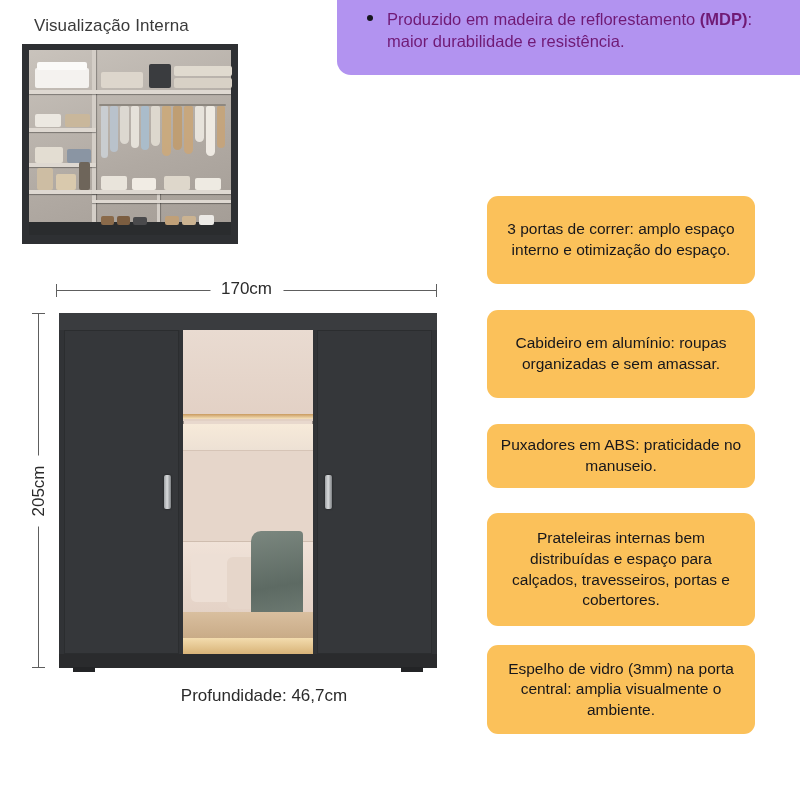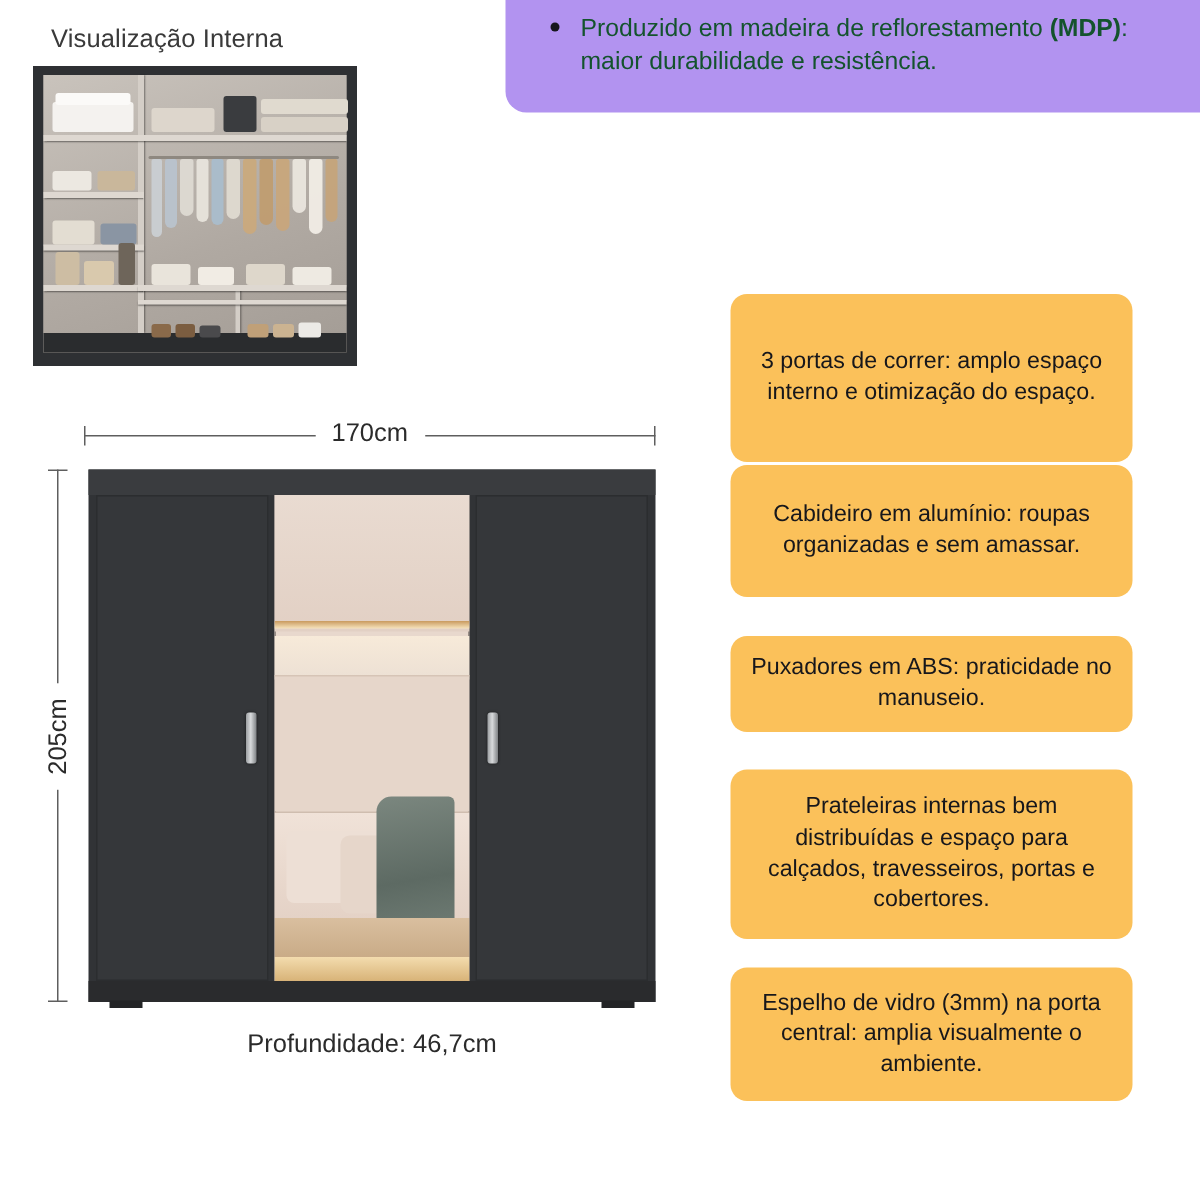--- a/index.html
+++ b/index.html
@@ -39,21 +39,21 @@
   
   .purple-card {
     position:absolute; left:337px; top:-18px; width:480px;
     padding:26px 22px 22px 26px;
     background:#b293f0;
     border-radius:14px;
   }
   .purple-card ul { list-style:none; }
   .purple-card li {
     position:relative; padding-left:24px;
-    font-size:16.5px; line-height:1.36; color:#14532d;
+    font-size:16.5px; line-height:1.36; color:#701a75;
   }
   .purple-card li + li { margin-top:18px; }
   .purple-card li::before {
     content:""; position:absolute; left:4px; top:7px;
     width:6px; height:6px; border-radius:50%; background:#16161c;
   }
   .purple-card b { font-weight:bold; }
 
   
   .feature-card {
@@ -121,21 +121,21 @@
   .mr-pillow2 { position:absolute; left:34%; top:70%; width:34%; height:16%; background:#e6d6ca; border-radius:6px; }
   .mr-throw {
     position:absolute; left:52%; top:62%; width:40%; height:28%;
     background:linear-gradient(170deg,#7b877f,#5d6a63 60%,#707d75);
     border-radius:10px 4px 3px 6px;
   }
   .mr-floor { top:87%; height:8%; background:linear-gradient(180deg,#d9bf9f,#c9ab87); }
   .mr-led-bot { bottom:0; height:5%; background:linear-gradient(180deg,#f3dcae,#d8b378); }
 
   .depth-label {
-    position:absolute; left:59px; top:686px; width:378px;
+    position:absolute; left:75px; top:686px; width:378px;
     text-align:center; font-size:17px; color:#2b2b2b;
   }
 
   .disclaimer {
     position:absolute; left:0; right:0; top:772px;
     text-align:center; font-size:12.5px; color:#2b2b2b;
   }
 </style>
 </head>
 <body>
@@ -201,21 +201,21 @@
       <div class="iv-item" style="left:170px; top:165px; width:15px; height:10px; background:#eceae6;"></div>
     </div>
   </div>
 
   <div class="purple-card">
     <ul>
       <li><span>Produzido em madeira de reflorestamento </span><b>(MDP)</b><span>: maior durabilidade e resistência.</span></li>
     </ul>
   </div>
 
-  <div class="feature-card" style="top:196px; height:112px;">
+  <div class="feature-card" style="top:196px; height:88px;">
     <span>3 portas de correr: amplo espaço interno e otimização do espaço.</span>
   </div>
   <div class="feature-card" style="top:310px; height:88px;">
     <span>Cabideiro em alumínio: roupas organizadas e sem amassar.</span>
   </div>
   <div class="feature-card" style="top:424px; height:64px;">
     <span>Puxadores em ABS: praticidade no manuseio.</span>
   </div>
   <div class="feature-card" style="top:513px; height:113px;">
     <span>Prateleiras internas bem distribuídas e espaço para calçados, travesseiros, portas e cobertores.</span>

